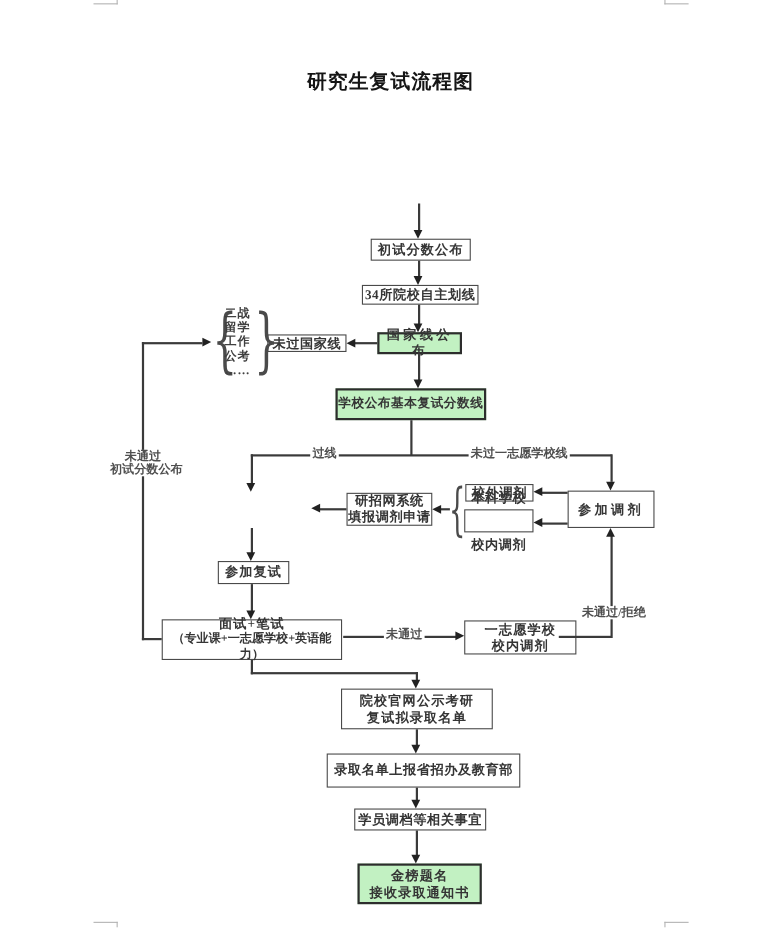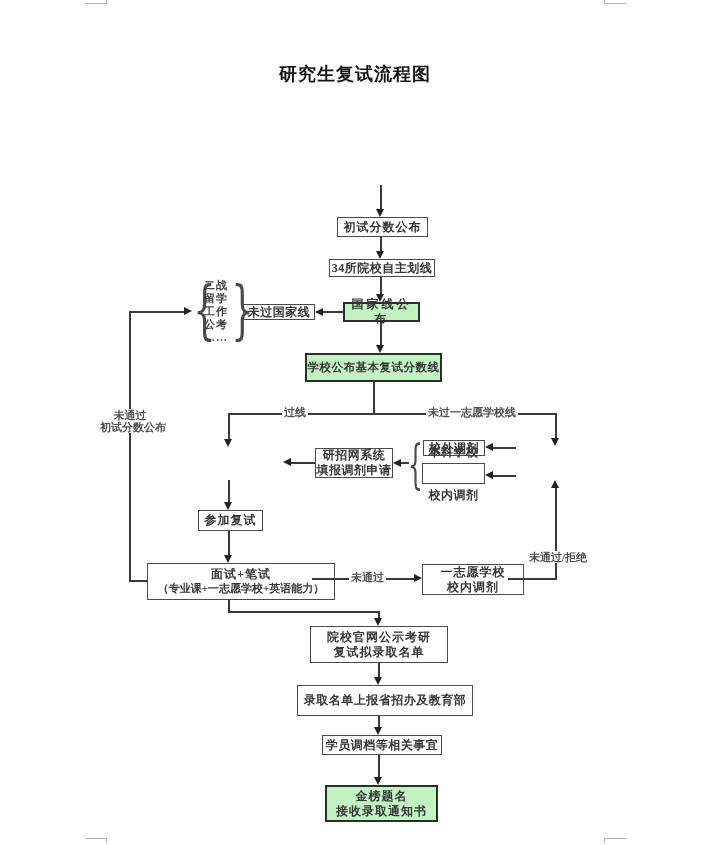--- a/index.html
+++ b/index.html
@@ -112,26 +112,29 @@
 
   <div class="box fs11" style="left:423px;top:440px;width:62px;height:16px;">
     <span>校外调剂</span>
   </div>
 
   <div class="box fs11" style="left:422px;top:463px;width:63px;height:21px;gap:28px;">
     <span>本科学校</span>
     <span>校内调剂</span>
   </div>
 
+  <div class="box fs12w" style="left:516px;top:446px;width:79px;height:34px;">
+    <span>参加调剂</span>
+  </div>
 
   <div class="box fs12" style="left:198px;top:510px;width:65px;height:21px;">
     <span>参加复试</span>
   </div>
 
-  <div class="box" style="left:147px;top:563px;width:188px;height:37px;">
+  <div class="box" style="left:147px;top:563px;width:164px;height:37px;">
     <span class="fs12">面试+笔试</span>
     <span class="sub11">（专业课+一志愿学校+英语能力）</span>
   </div>
 
   <div class="box fs12" style="left:422px;top:564px;width:102px;height:31px;">
     <span>一志愿学校</span>
     <span>校内调剂</span>
   </div>
 
   <div class="box fs12" style="left:310px;top:626px;width:138px;height:37px;">

